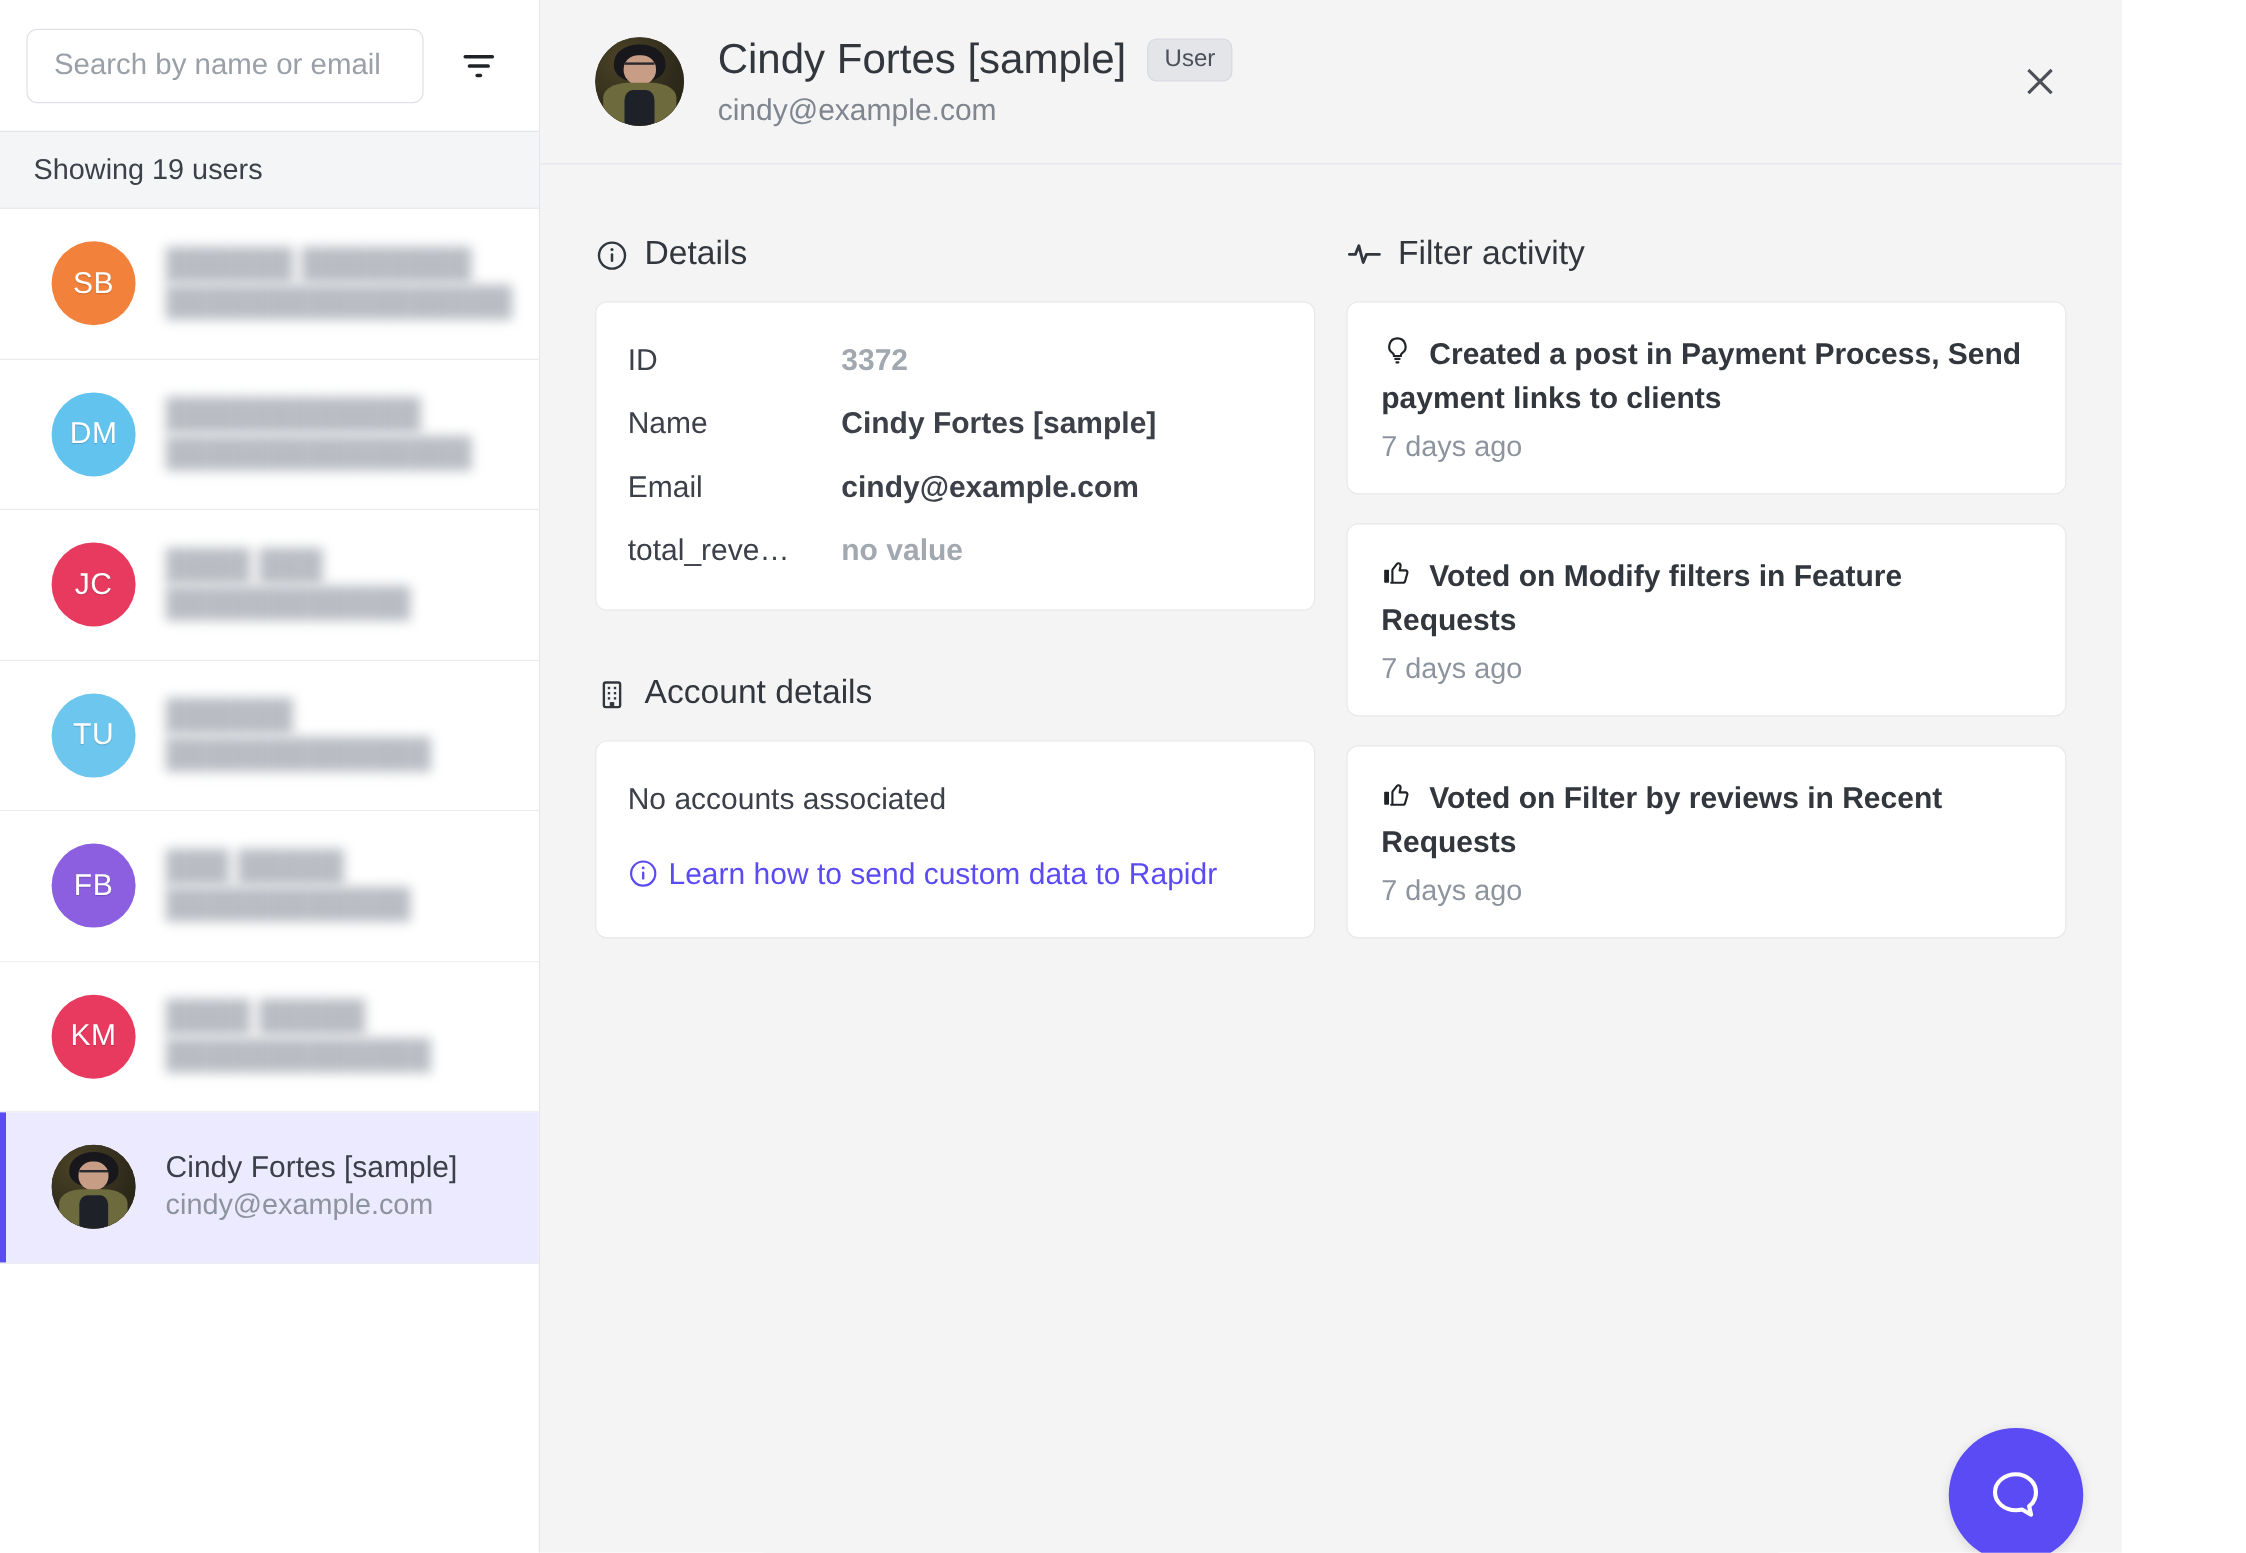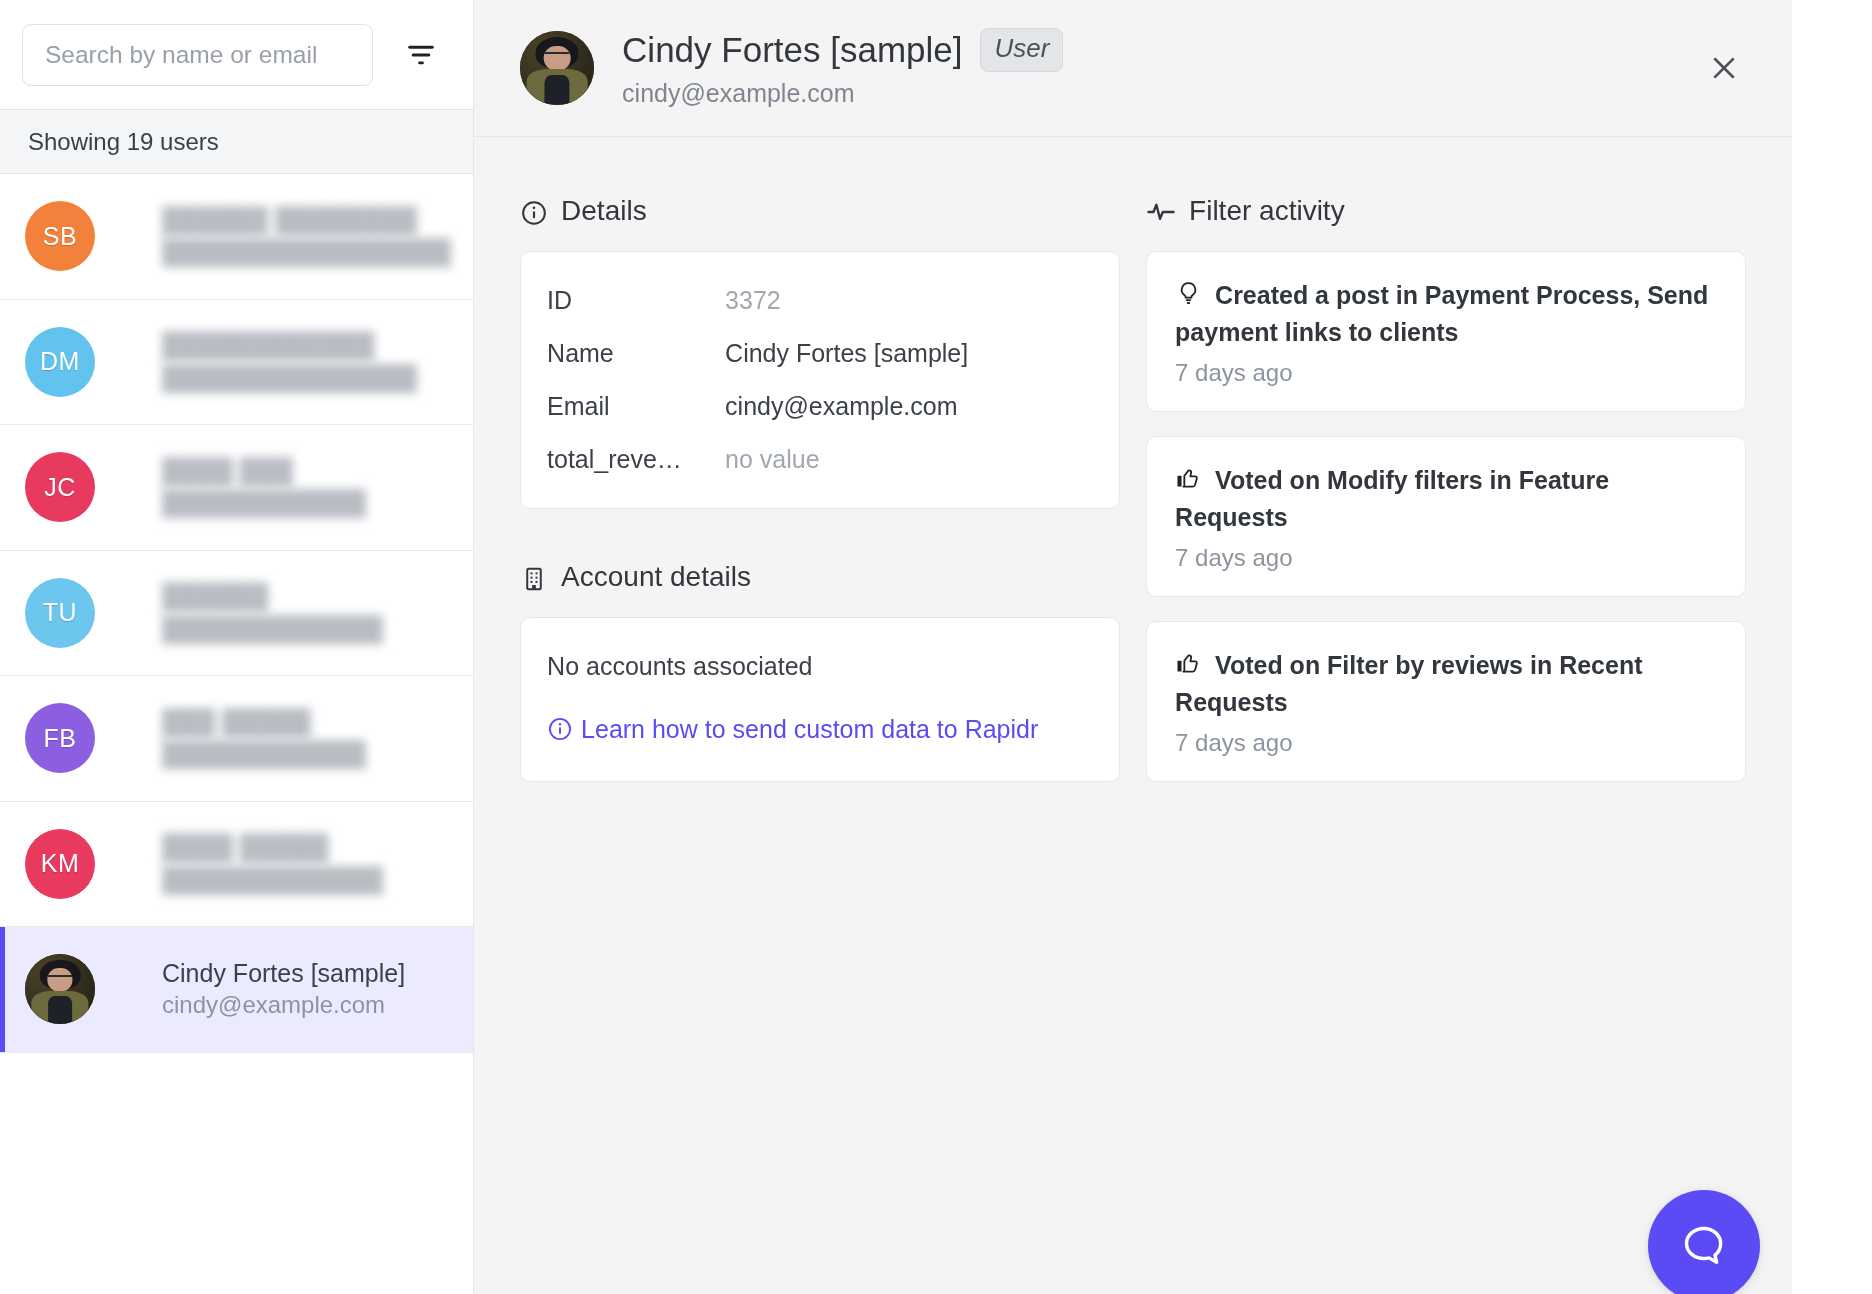--- a/index.html
+++ b/index.html
@@ -59,26 +59,25 @@
     display: flex; align-items: center;
     padding-left: 28px;
     font-size: 24px;
     color: #3c4149;
   }
 
   .user-list { flex: 1 1 auto; overflow: hidden; }
   .user-row {
     height: 125.5px;
     display: flex; align-items: center;
-    padding-left: 25px;
+    padding-left: 43px;
     border-bottom: 1px solid #e8eaed;
     cursor: pointer;
     background: #fff;
     position: relative;
-    gap: 42px;
   }
   .user-row.selected {
     background: #eceaff;
   }
   .user-row.selected::before {
     content: ""; position: absolute; left: 0; top: 0; bottom: 0;
     width: 5px; background: #5b4bf5;
   }
   .avatar {
     width: 70px; height: 70px; flex: 0 0 70px;
@@ -125,23 +124,22 @@
     position: relative;
   }
   .header-txt { margin-left: 28px; }
   .header-titleline { display: flex; align-items: center; gap: 18px; }
   .header-name { font-size: 35px; color: #32363d; line-height: 1.2; }
   .badge {
     background: #e4e5e9;
     border: 1px solid #d6d8dd;
     border-radius: 8px;
     padding: 4px 13px 6px;
-    font-size: 26px; color: #4c5159;
+    font-size: 20px; color: #4c5159;
     line-height: 1.2;
-    font-style: italic;
   }
   .header-email { font-size: 25px; color: #7f868f; margin-top: 7px; }
   .close-btn {
     position: absolute; right: 44px; top: 50%; transform: translateY(-50%);
     width: 48px; height: 48px;
     display: flex; align-items: center; justify-content: center;
     cursor: pointer; background: transparent; border: none;
   }
 
   .detail-body {
@@ -164,21 +162,21 @@
     border-radius: 10px;
     padding: 34px 26px 34px 26px;
   }
   .kv { display: flex; align-items: baseline; margin-bottom: 24px; }
   .kv:last-child { margin-bottom: 0; }
   .kv .k {
     width: 178px; flex: 0 0 178px;
     font-size: 25px; color: #3c4149;
     overflow: hidden; white-space: nowrap; text-overflow: ellipsis;
   }
-  .kv .v { font-size: 25px; color: #3c4149; }
+  .kv .v { font-size: 25px; color: #3c4149; font-weight: bold; }
   .kv .v.muted { color: #a2a8b0; }
 
   .acct-text { font-size: 25px; color: #3c4149; }
   .acct-link {
     display: block;
     margin-top: 32px;
     font-size: 25px; color: #5b4bf5;
     line-height: 1.35;
     cursor: pointer;
     text-decoration: none;

